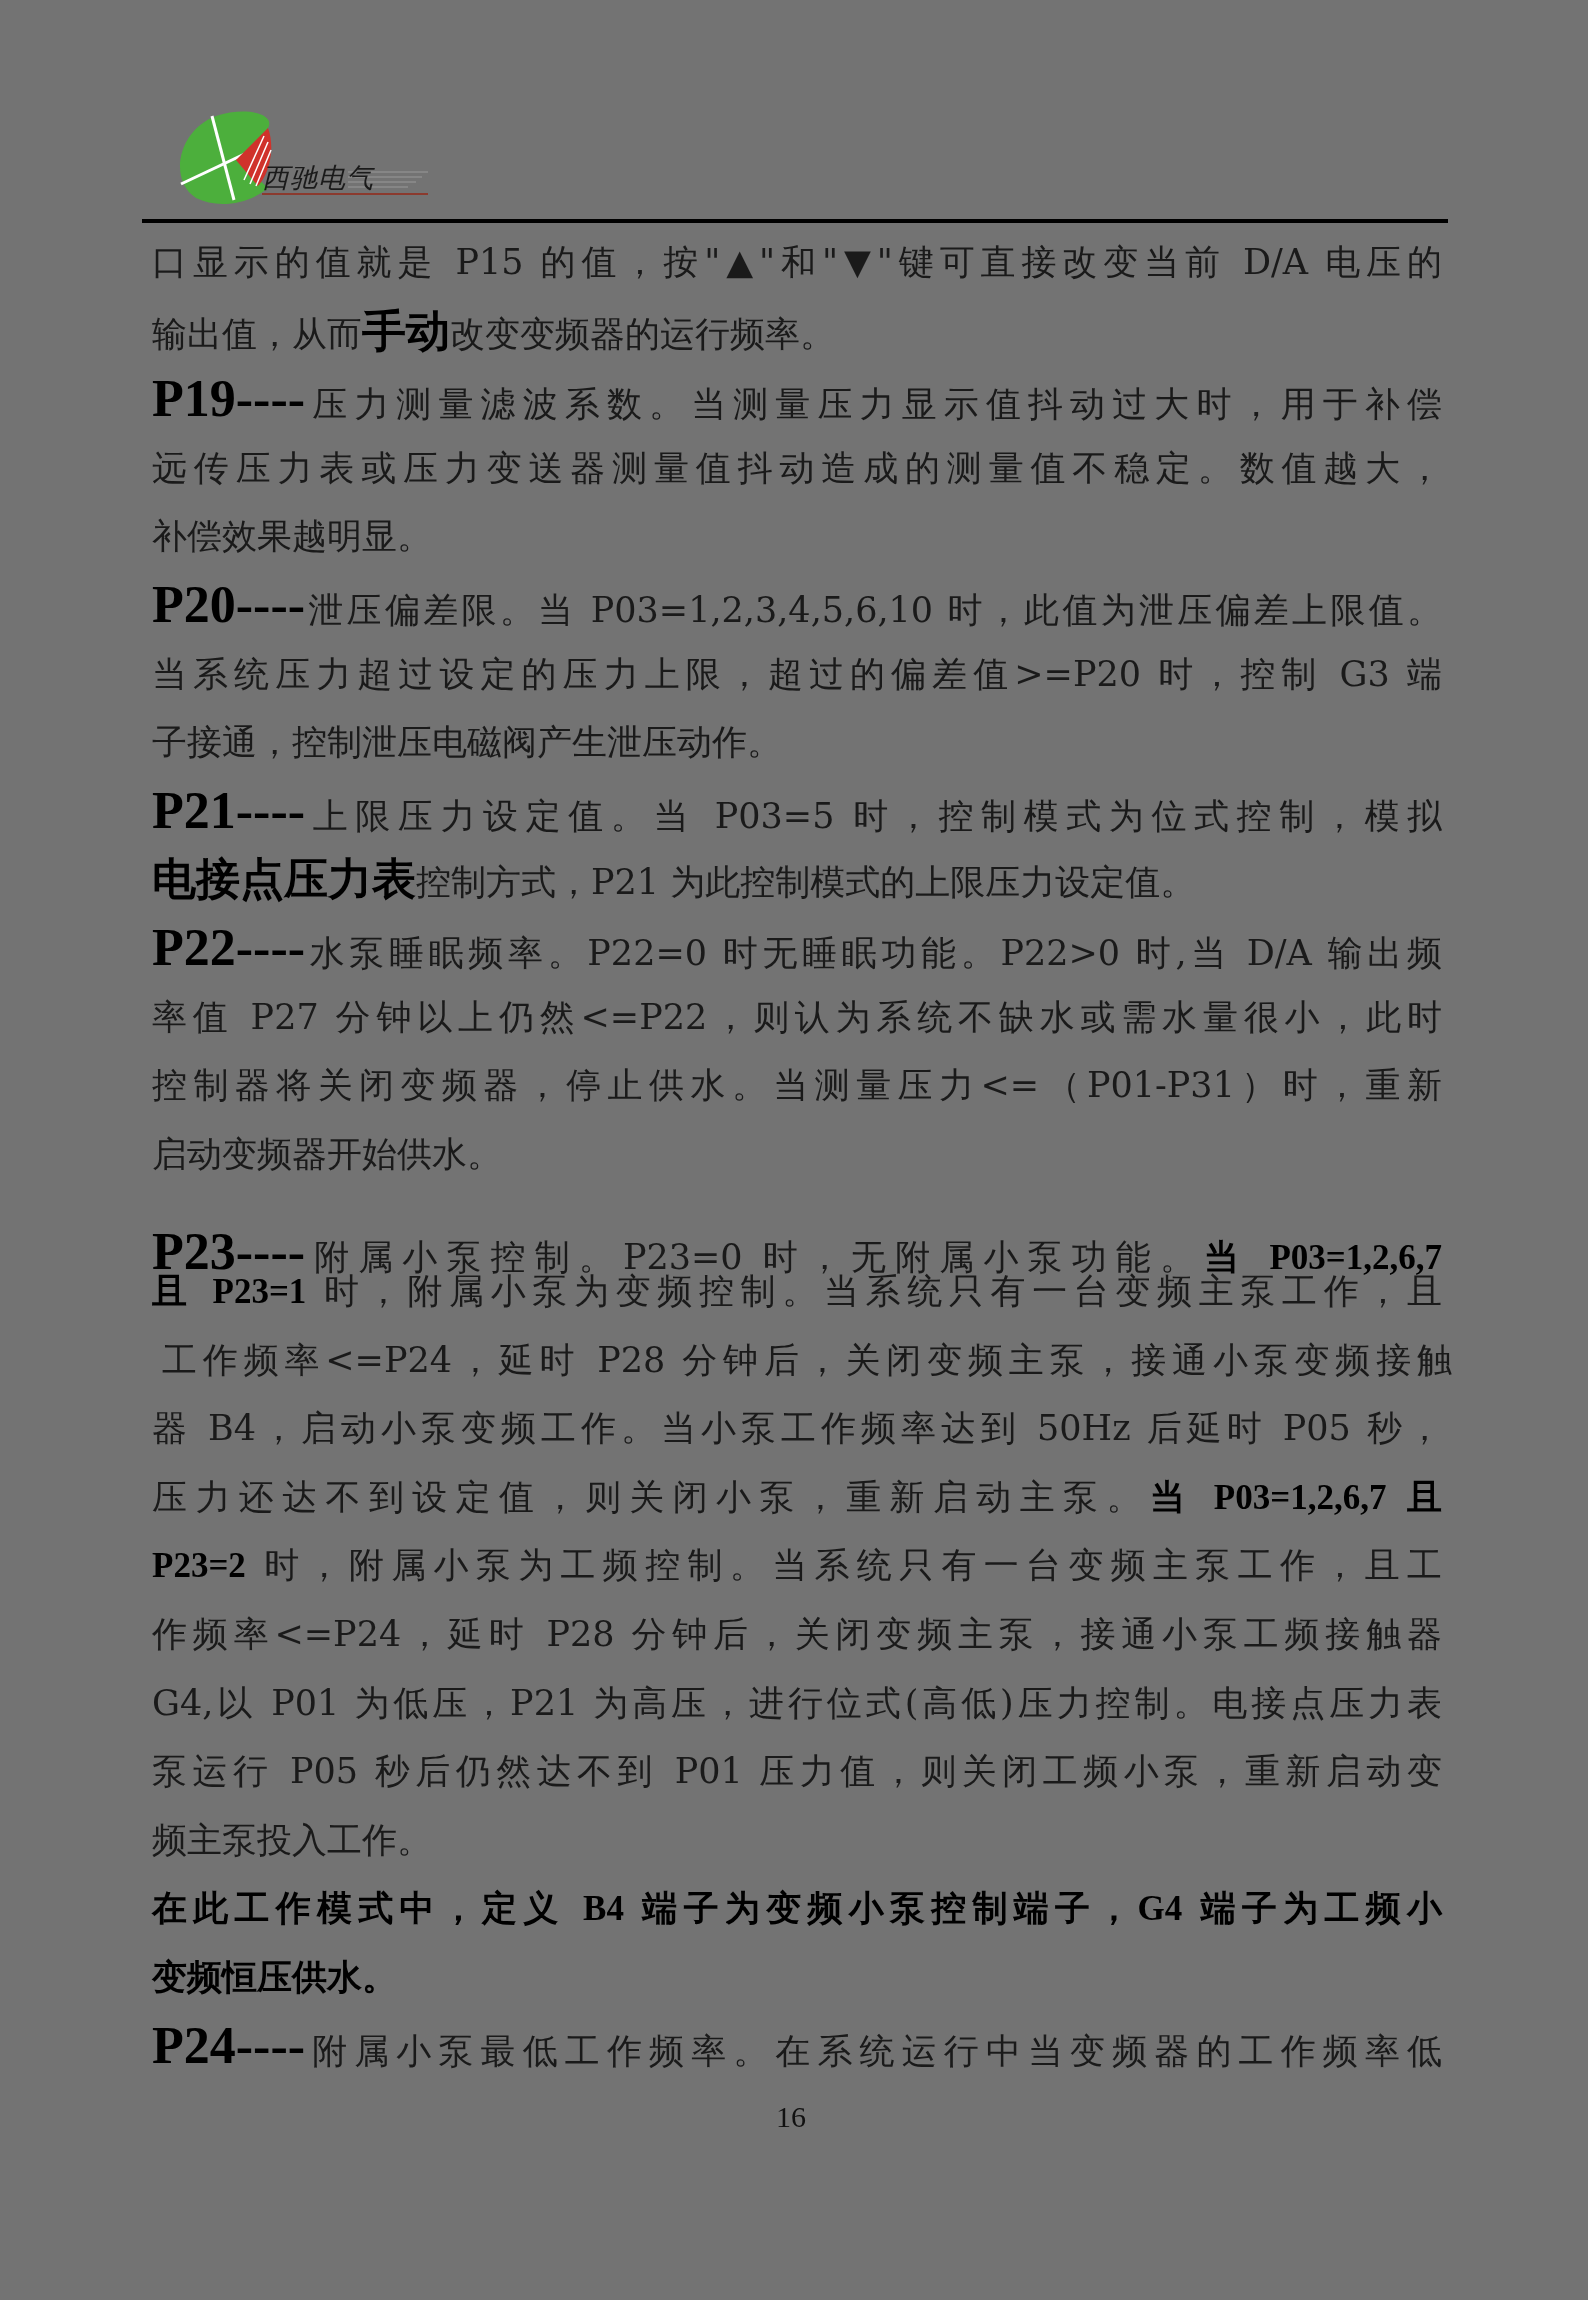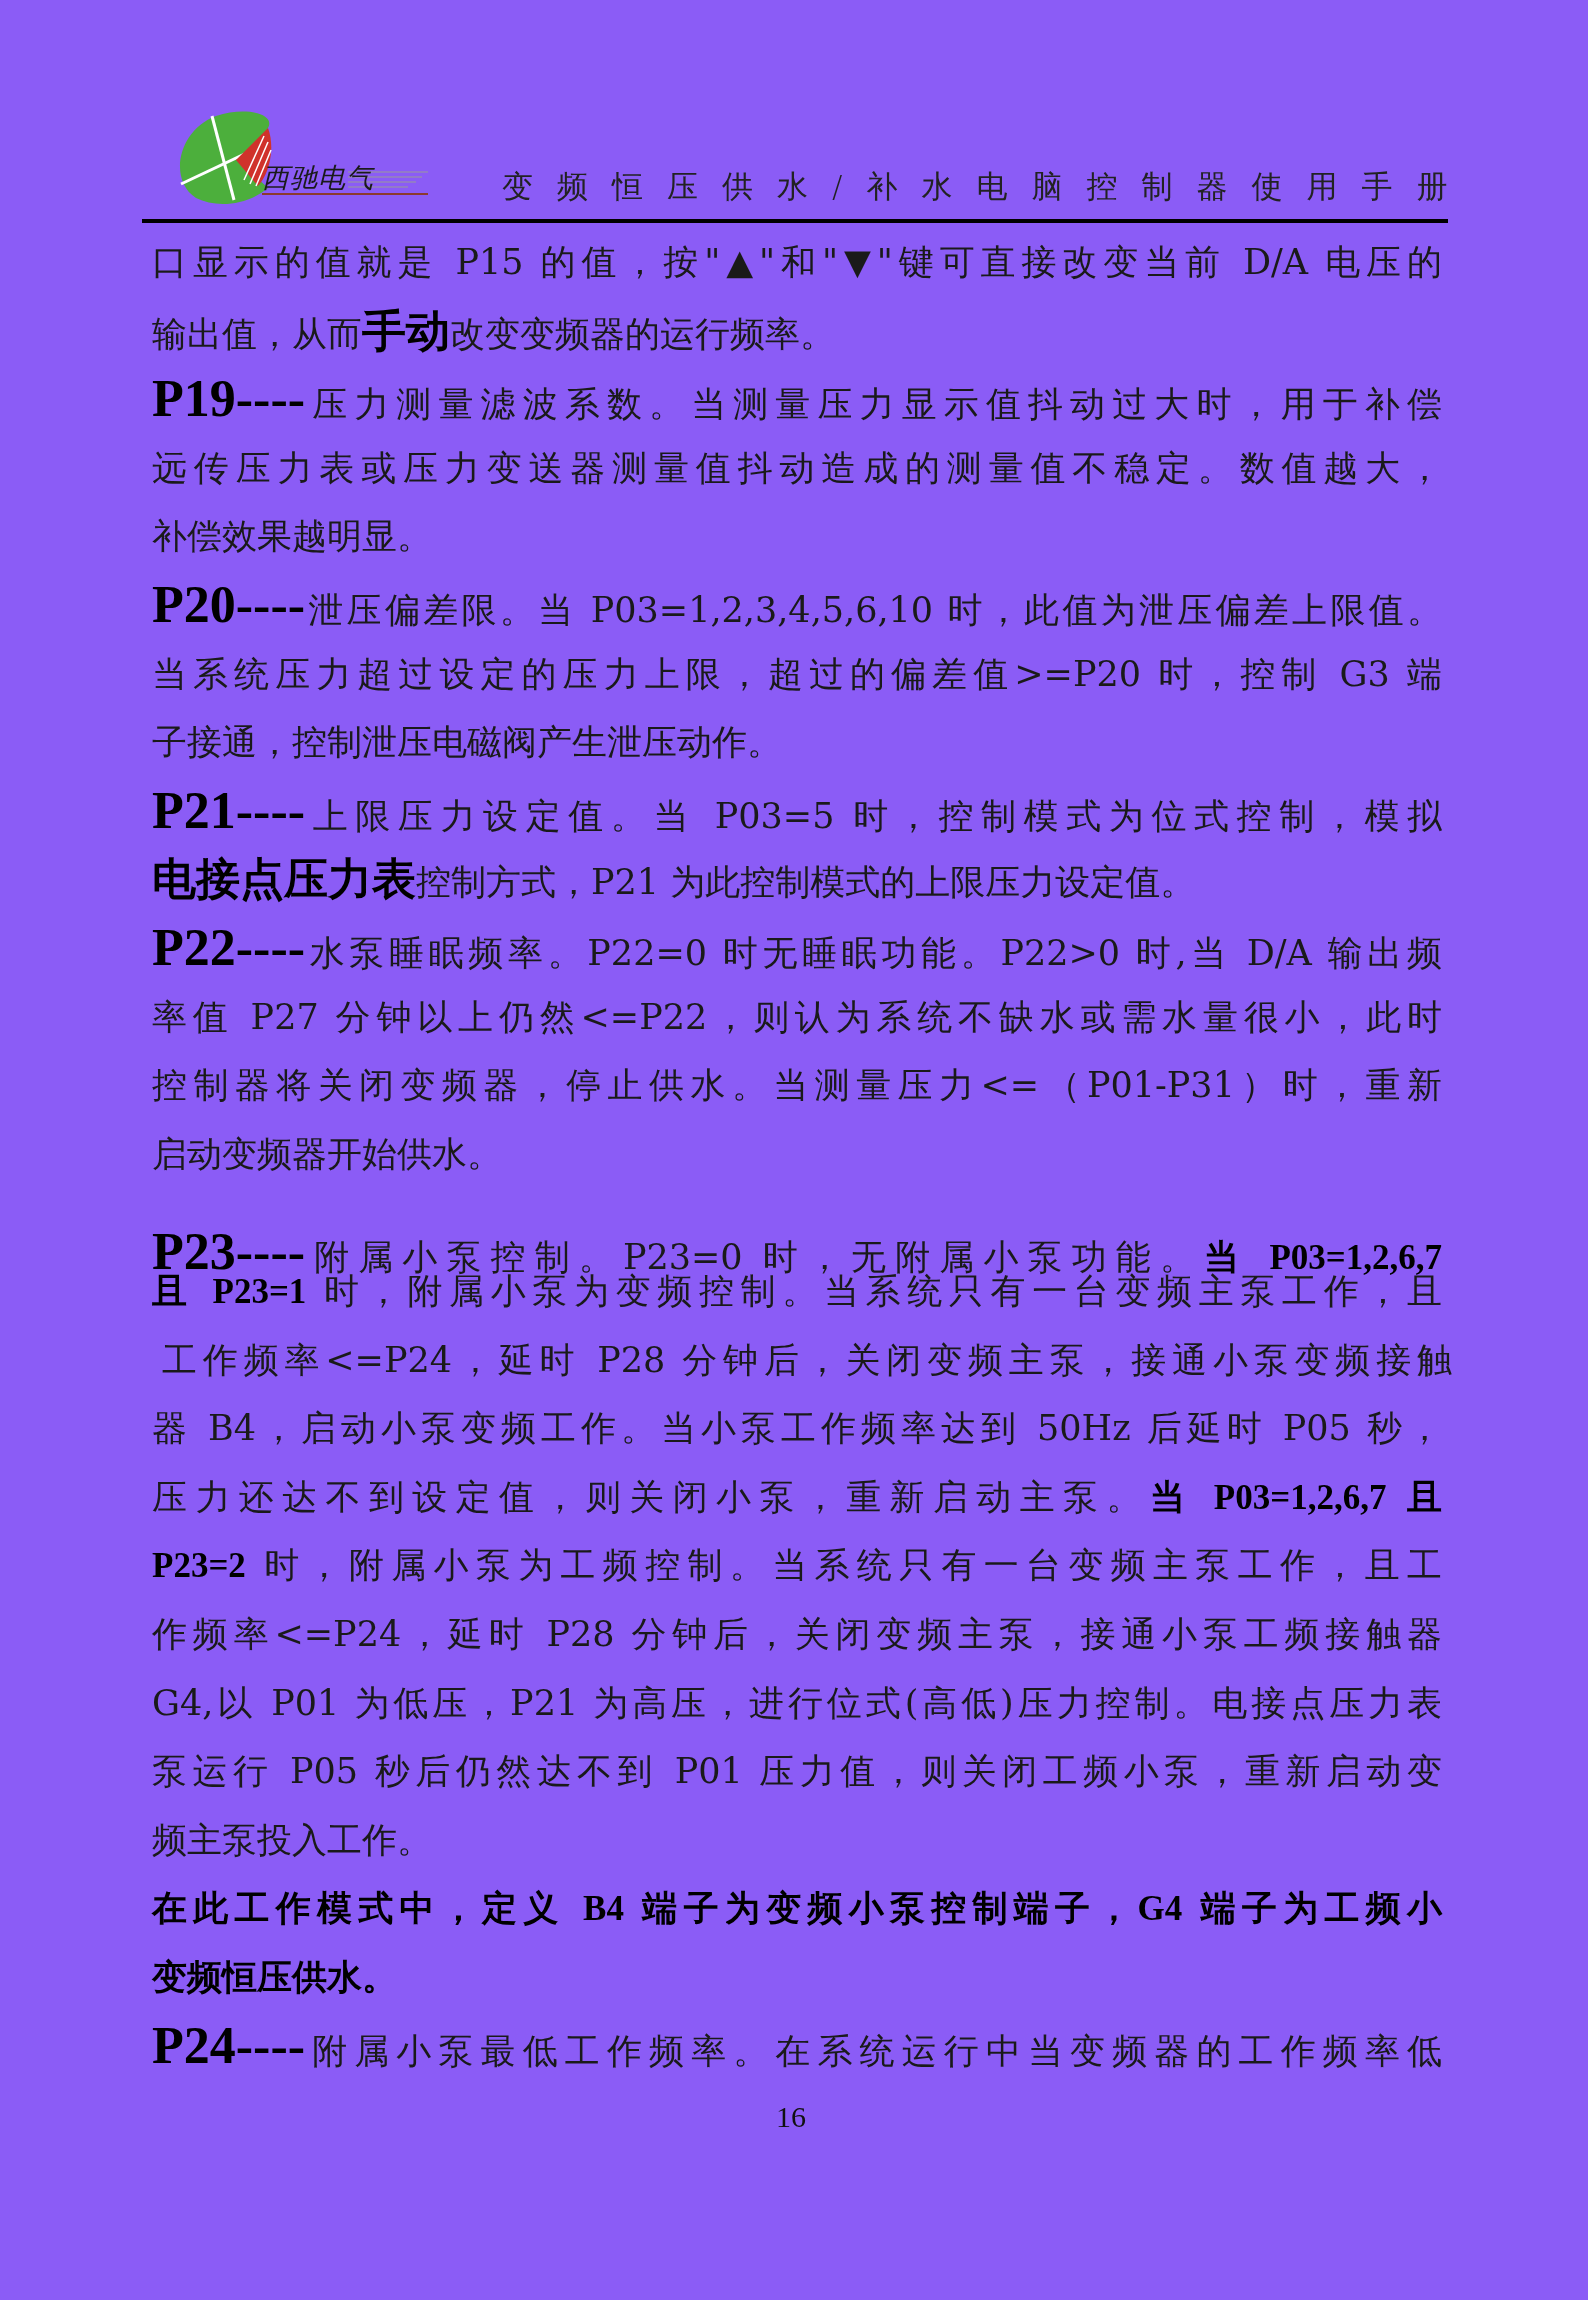--- a/index.html
+++ b/index.html
@@ -1,18 +1,18 @@
 <!DOCTYPE html>
 <html><head>
 <meta charset="utf-8">
 <style>
   html, body { margin: 0; padding: 0; background: #ffffff; }
   body { width: 1588px; height: 2300px; position: relative; overflow: hidden;
          font-family: "DejaVu Serif", "Liberation Serif", serif; color: #111; }
-  .page { position: absolute; left: 0; top: 0; width: 1588px; height: 2300px; background: #8b5cf6; }
+  .page { position: absolute; left: 0; top: 0; width: 1588px; height: 2300px; background: #737373; }
 
   
   .logo { position: absolute; left: 176px; top: 110px; width: 260px; height: 95px; }
   .logo-text { position: absolute; left: 262px; top: 160px; font-family: "DejaVu Sans", sans-serif;
                font-style: italic; font-size: 27px; color: #1a1a1a; letter-spacing: 1px; }
   .header-title { position: absolute; left: 502px; top: 166px; font-size: 31px; letter-spacing: 24px;
                   font-family: "DejaVu Sans", sans-serif; font-weight: 300; color: #222; white-space: nowrap; }
   .header-rule { position: absolute; left: 142px; top: 219px; width: 1306px; height: 4px; background: #000; }
 
   
@@ -49,21 +49,20 @@
       <line x1="74" y1="74" x2="92" y2="32" stroke="#ffffff" stroke-width="1.5"></line>
       <line x1="80" y1="76" x2="95" y2="40" stroke="#ffffff" stroke-width="1.5"></line>
       <line x1="172" y1="62" x2="252" y2="62" stroke="#9a9a9a" stroke-width="1"></line>
       <line x1="172" y1="67" x2="246" y2="67" stroke="#9a9a9a" stroke-width="1"></line>
       <line x1="172" y1="72" x2="240" y2="72" stroke="#9a9a9a" stroke-width="1"></line>
       <line x1="172" y1="77" x2="232" y2="77" stroke="#9a9a9a" stroke-width="1"></line>
       <line x1="86" y1="84" x2="252" y2="84" stroke="#8b3a2e" stroke-width="2"></line>
     </svg>
   </div>
   <div class="logo-text">西驰电气</div>
-  <div class="header-title">变频恒压供水/补水电脑控制器使用手册</div>
   <div class="header-rule"></div>
 
   <div id="body-lines">
       <div class="line" style="top: 232px;"><span>口显示的值就是 P15 的值，按"▲"和"▼"键可直接改变当前 D/A 电压的</span></div>
       <div class="line last" style="top: 300.6px;"><span>输出值，从而</span><span class="seg-big">手动</span><span>改变变频器的运行频率。</span></div>
       <div class="line" style="top: 369.2px;"><span class="seg-label">P19----</span><span>压力测量滤波系数。当测量压力显示值抖动过大时，用于补偿</span></div>
       <div class="line" style="top: 437.8px;"><span>远传压力表或压力变送器测量值抖动造成的测量值不稳定。数值越大，</span></div>
       <div class="line last" style="top: 506.4px;"><span>补偿效果越明显。</span></div>
       <div class="line" style="top: 575px;"><span class="seg-label">P20----</span><span>泄压偏差限。当 P03=1,2,3,4,5,6,10 时，此值为泄压偏差上限值。</span></div>
       <div class="line" style="top: 643.6px;"><span>当系统压力超过设定的压力上限，超过的偏差值&gt;=P20 时，控制 G3 端</span></div>

